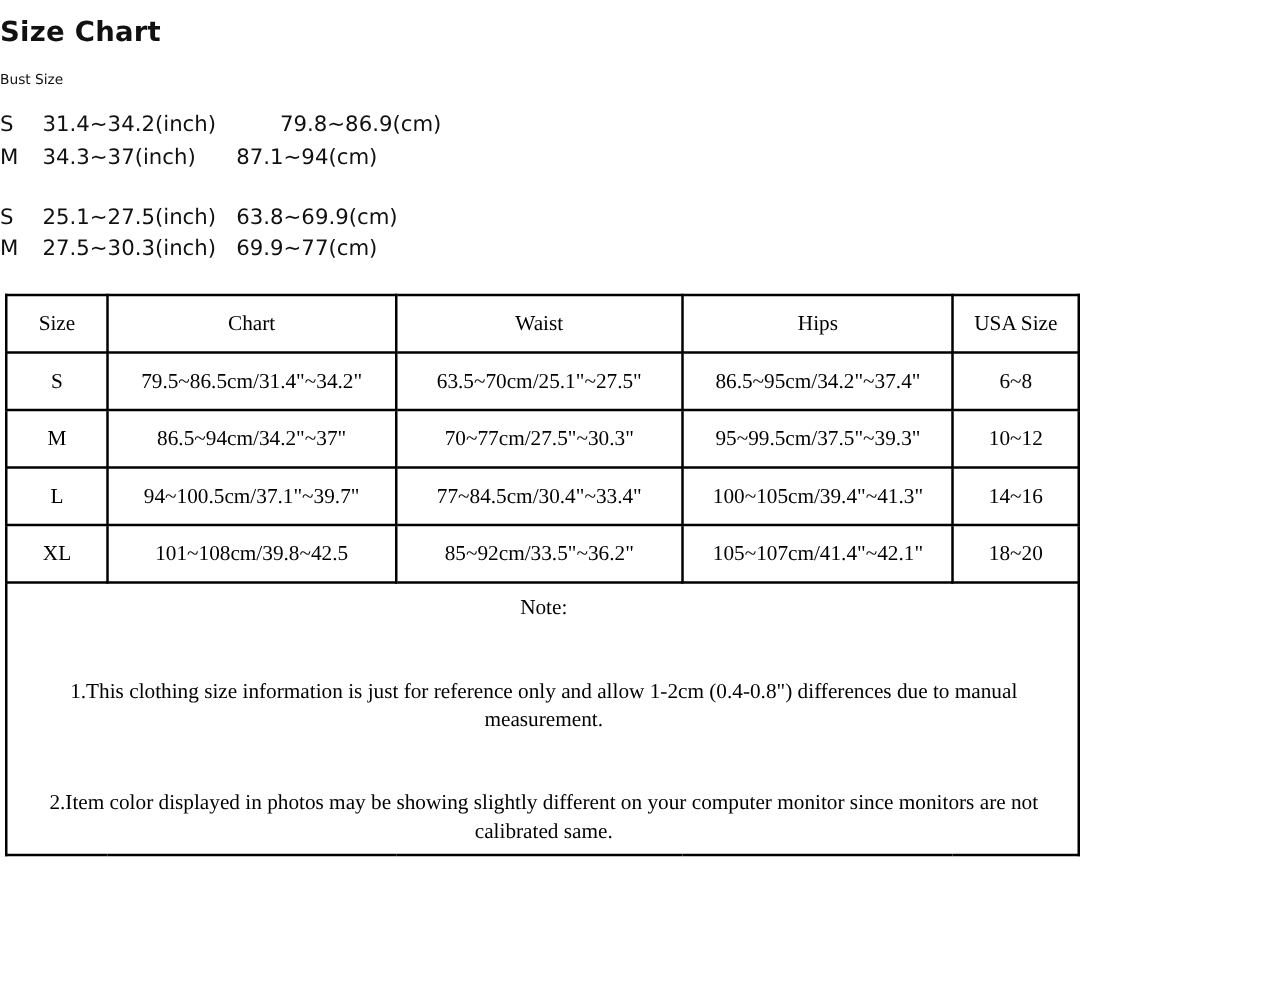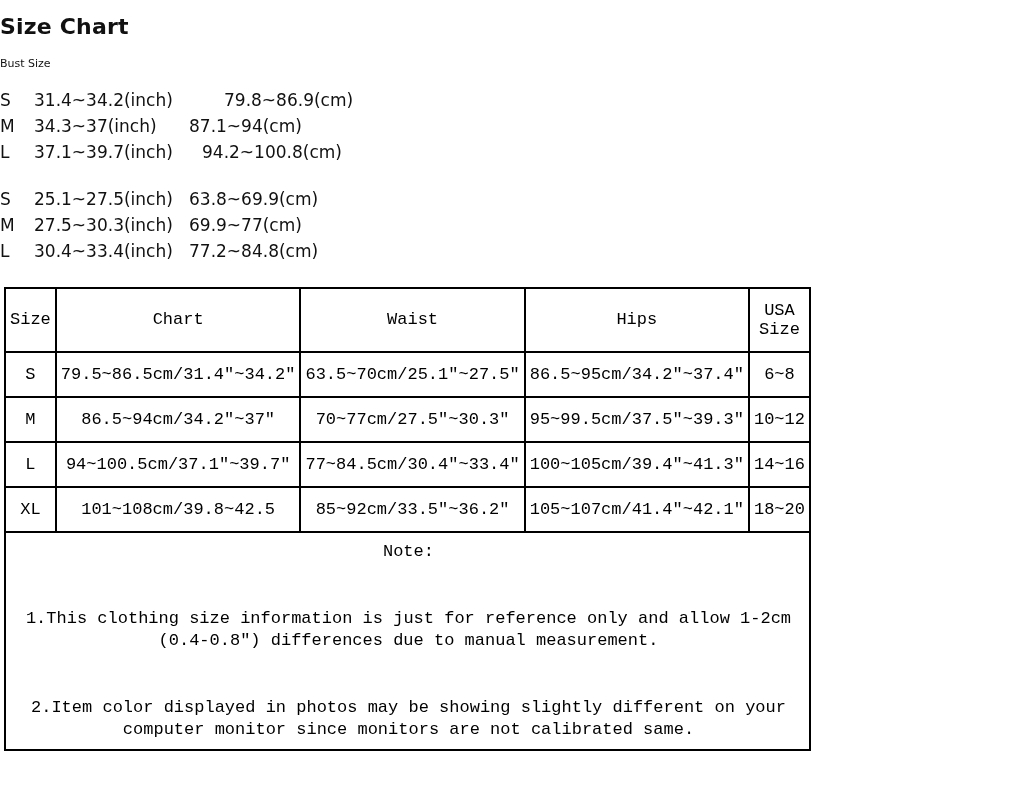--- a/index.html
+++ b/index.html
@@ -41,23 +41,23 @@
   }
   .size-row .lbl {
     display: inline-block;
     width: 34px;
   }
   .chart-wrap {
     margin-top: 8px;
   }
   table.chart {
     border-collapse: collapse;
-    width: 760px;
+    width: 860px;
     margin-left: 4px;
-    font-family: Liberation Mono, monospace;
+    font-family: Liberation Serif, serif;
   }
   table.chart td, table.chart th {
     border: 2px solid #000000;
     text-align: center;
     font-weight: normal;
     font-size: 17px;
     padding: 12px 4px;
     color: #000;
   }
   table.chart th {
@@ -85,28 +85,26 @@
 
 <div class="page">
 
   <h1 class="title">Size Chart</h1>
 
   <div class="section-label">Bust Size</div>
 
   <div class="size-list">
     <div class="size-row"><span class="lbl">S</span><span style="display:inline-block;width:190px">31.4~34.2(inch)</span><span>79.8~86.9(cm)</span></div>
     <div class="size-row"><span class="lbl">M</span><span style="display:inline-block;width:155px">34.3~37(inch)</span><span>87.1~94(cm)</span></div>
-    <div class="size-row"><span class="lbl">L</span><span style="display:inline-block;width:168px">37.1~39.7(inch)</span><span>94.2~100.8(cm)</span></div>
   </div>
 
 
   <div class="size-list">
     <div class="size-row"><span class="lbl">S</span><span style="display:inline-block;width:155px">25.1~27.5(inch)</span><span>63.8~69.9(cm)</span></div>
     <div class="size-row"><span class="lbl">M</span><span style="display:inline-block;width:155px">27.5~30.3(inch)</span><span>69.9~77(cm)</span></div>
-    <div class="size-row"><span class="lbl">L</span><span style="display:inline-block;width:155px">30.4~33.4(inch)</span><span>77.2~84.8(cm)</span></div>
   </div>
 
   <div class="chart-wrap">
     <table class="chart">
       <tbody>
           <tr>
         <th class="col-size">Size</th>
         <th class="col-bust">Chart</th>
         <th class="col-waist">Waist</th>
         <th class="col-hips">Hips</th>

